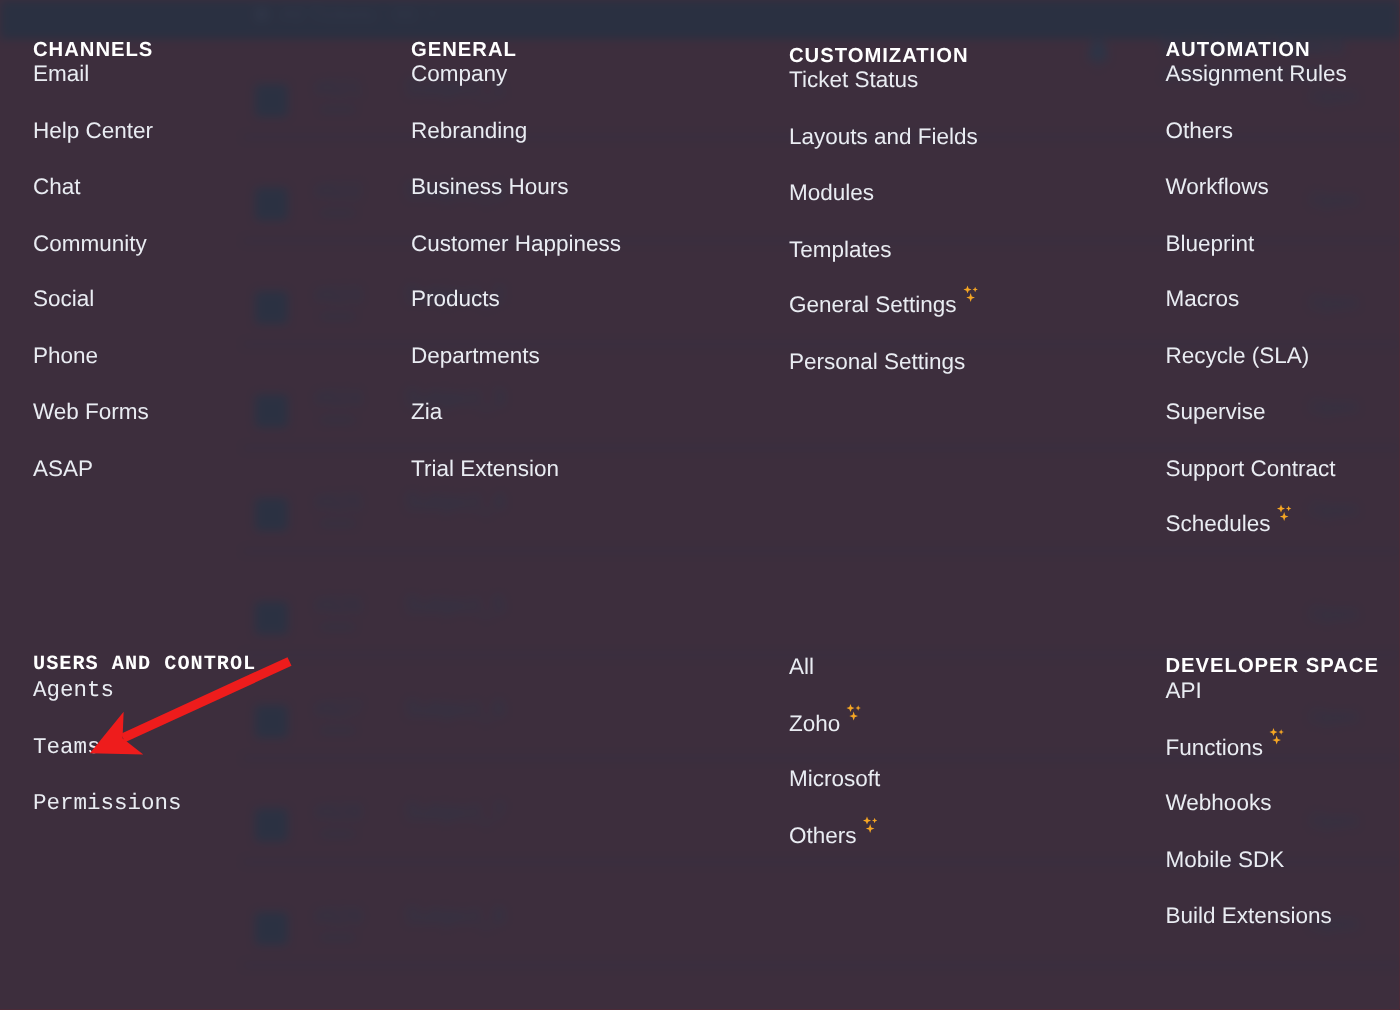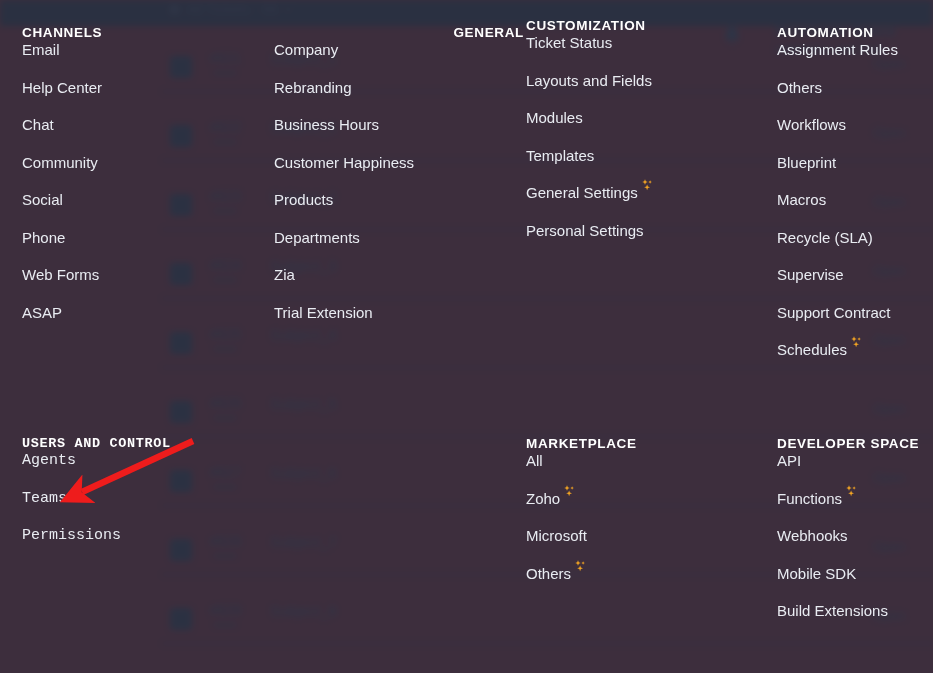--- a/index.html
+++ b/index.html
@@ -279,34 +279,34 @@
           <div class="item"><span>Email</span></div>
           <div class="item"><span>Help Center</span></div>
           <div class="item"><span>Chat</span></div>
           <div class="item"><span>Community</span></div>
           <div class="item"><span>Social</span></div>
           <div class="item"><span>Phone</span></div>
           <div class="item"><span>Web Forms</span></div>
           <div class="item"><span>ASAP</span></div>
         </div>
       </div>
-      <div class="col" style="left: 274px; top: 25px; text-align: right;">
+      <div class="col" style="left: 274px; top: 25px;">
         <div class="col-head">GENERAL</div>
         <div class="col-items">
           <div class="item"><span>Company</span></div>
           <div class="item"><span>Rebranding</span></div>
           <div class="item"><span>Business Hours</span></div>
           <div class="item"><span>Customer Happiness</span></div>
           <div class="item"><span>Products</span></div>
           <div class="item"><span>Departments</span></div>
           <div class="item"><span>Zia</span></div>
           <div class="item"><span>Trial Extension</span></div>
         </div>
       </div>
-      <div class="col" style="left: 526px; top: 18px;">
+      <div class="col" style="left: 526px; top: 29px;">
         <div class="col-head">CUSTOMIZATION</div>
         <div class="col-items">
           <div class="item"><span>Ticket Status</span></div>
           <div class="item"><span>Layouts and Fields</span></div>
           <div class="item"><span>Modules</span></div>
           <div class="item"><span>Templates</span></div>
           <div class="item"><span>General Settings</span><span class="sparkle"><svg viewBox="0 0 15 15" aria-hidden="true">
                 <path d="M6.0 0.3 L6.75 2.25 L8.7 3.0 L6.75 3.75 L6.0 5.7 L5.25 3.75 L3.3 3.0 L5.25 2.25 Z" fill="#f5a623"></path>
                 <path d="M11.1 1.2 L11.6 2.5 L12.9 3.0 L11.6 3.5 L11.1 4.8 L10.6 3.5 L9.3 3.0 L10.6 2.5 Z" fill="#f5a623"></path>
                 <path d="M8.1 5.4 L8.85 7.6 L11.0 8.35 L8.85 9.1 L8.1 11.3 L7.35 9.1 L5.2 8.35 L7.35 7.6 Z" fill="#f5a623"></path>
@@ -334,21 +334,20 @@
       </div>
       <div class="col" style="left: 22px; top: 436px; font-family: Liberation Mono, monospace;">
         <div class="col-head">USERS AND CONTROL</div>
         <div class="col-items">
           <div class="item"><span>Agents</span></div>
           <div class="item"><span>Teams</span></div>
           <div class="item"><span>Permissions</span></div>
         </div>
       </div>
       <div class="col" style="left: 526px; top: 436px;">
-        <div class="col-head">MARKETPLACE</div>
         <div class="col-items">
           <div class="item"><span>All</span></div>
           <div class="item"><span>Zoho</span><span class="sparkle"><svg viewBox="0 0 15 15" aria-hidden="true">
                 <path d="M6.0 0.3 L6.75 2.25 L8.7 3.0 L6.75 3.75 L6.0 5.7 L5.25 3.75 L3.3 3.0 L5.25 2.25 Z" fill="#f5a623"></path>
                 <path d="M11.1 1.2 L11.6 2.5 L12.9 3.0 L11.6 3.5 L11.1 4.8 L10.6 3.5 L9.3 3.0 L10.6 2.5 Z" fill="#f5a623"></path>
                 <path d="M8.1 5.4 L8.85 7.6 L11.0 8.35 L8.85 9.1 L8.1 11.3 L7.35 9.1 L5.2 8.35 L7.35 7.6 Z" fill="#f5a623"></path>
               </svg></span></div>
           <div class="item"><span>Microsoft</span></div>
           <div class="item"><span>Others</span><span class="sparkle"><svg viewBox="0 0 15 15" aria-hidden="true">
                 <path d="M6.0 0.3 L6.75 2.25 L8.7 3.0 L6.75 3.75 L6.0 5.7 L5.25 3.75 L3.3 3.0 L5.25 2.25 Z" fill="#f5a623"></path>

